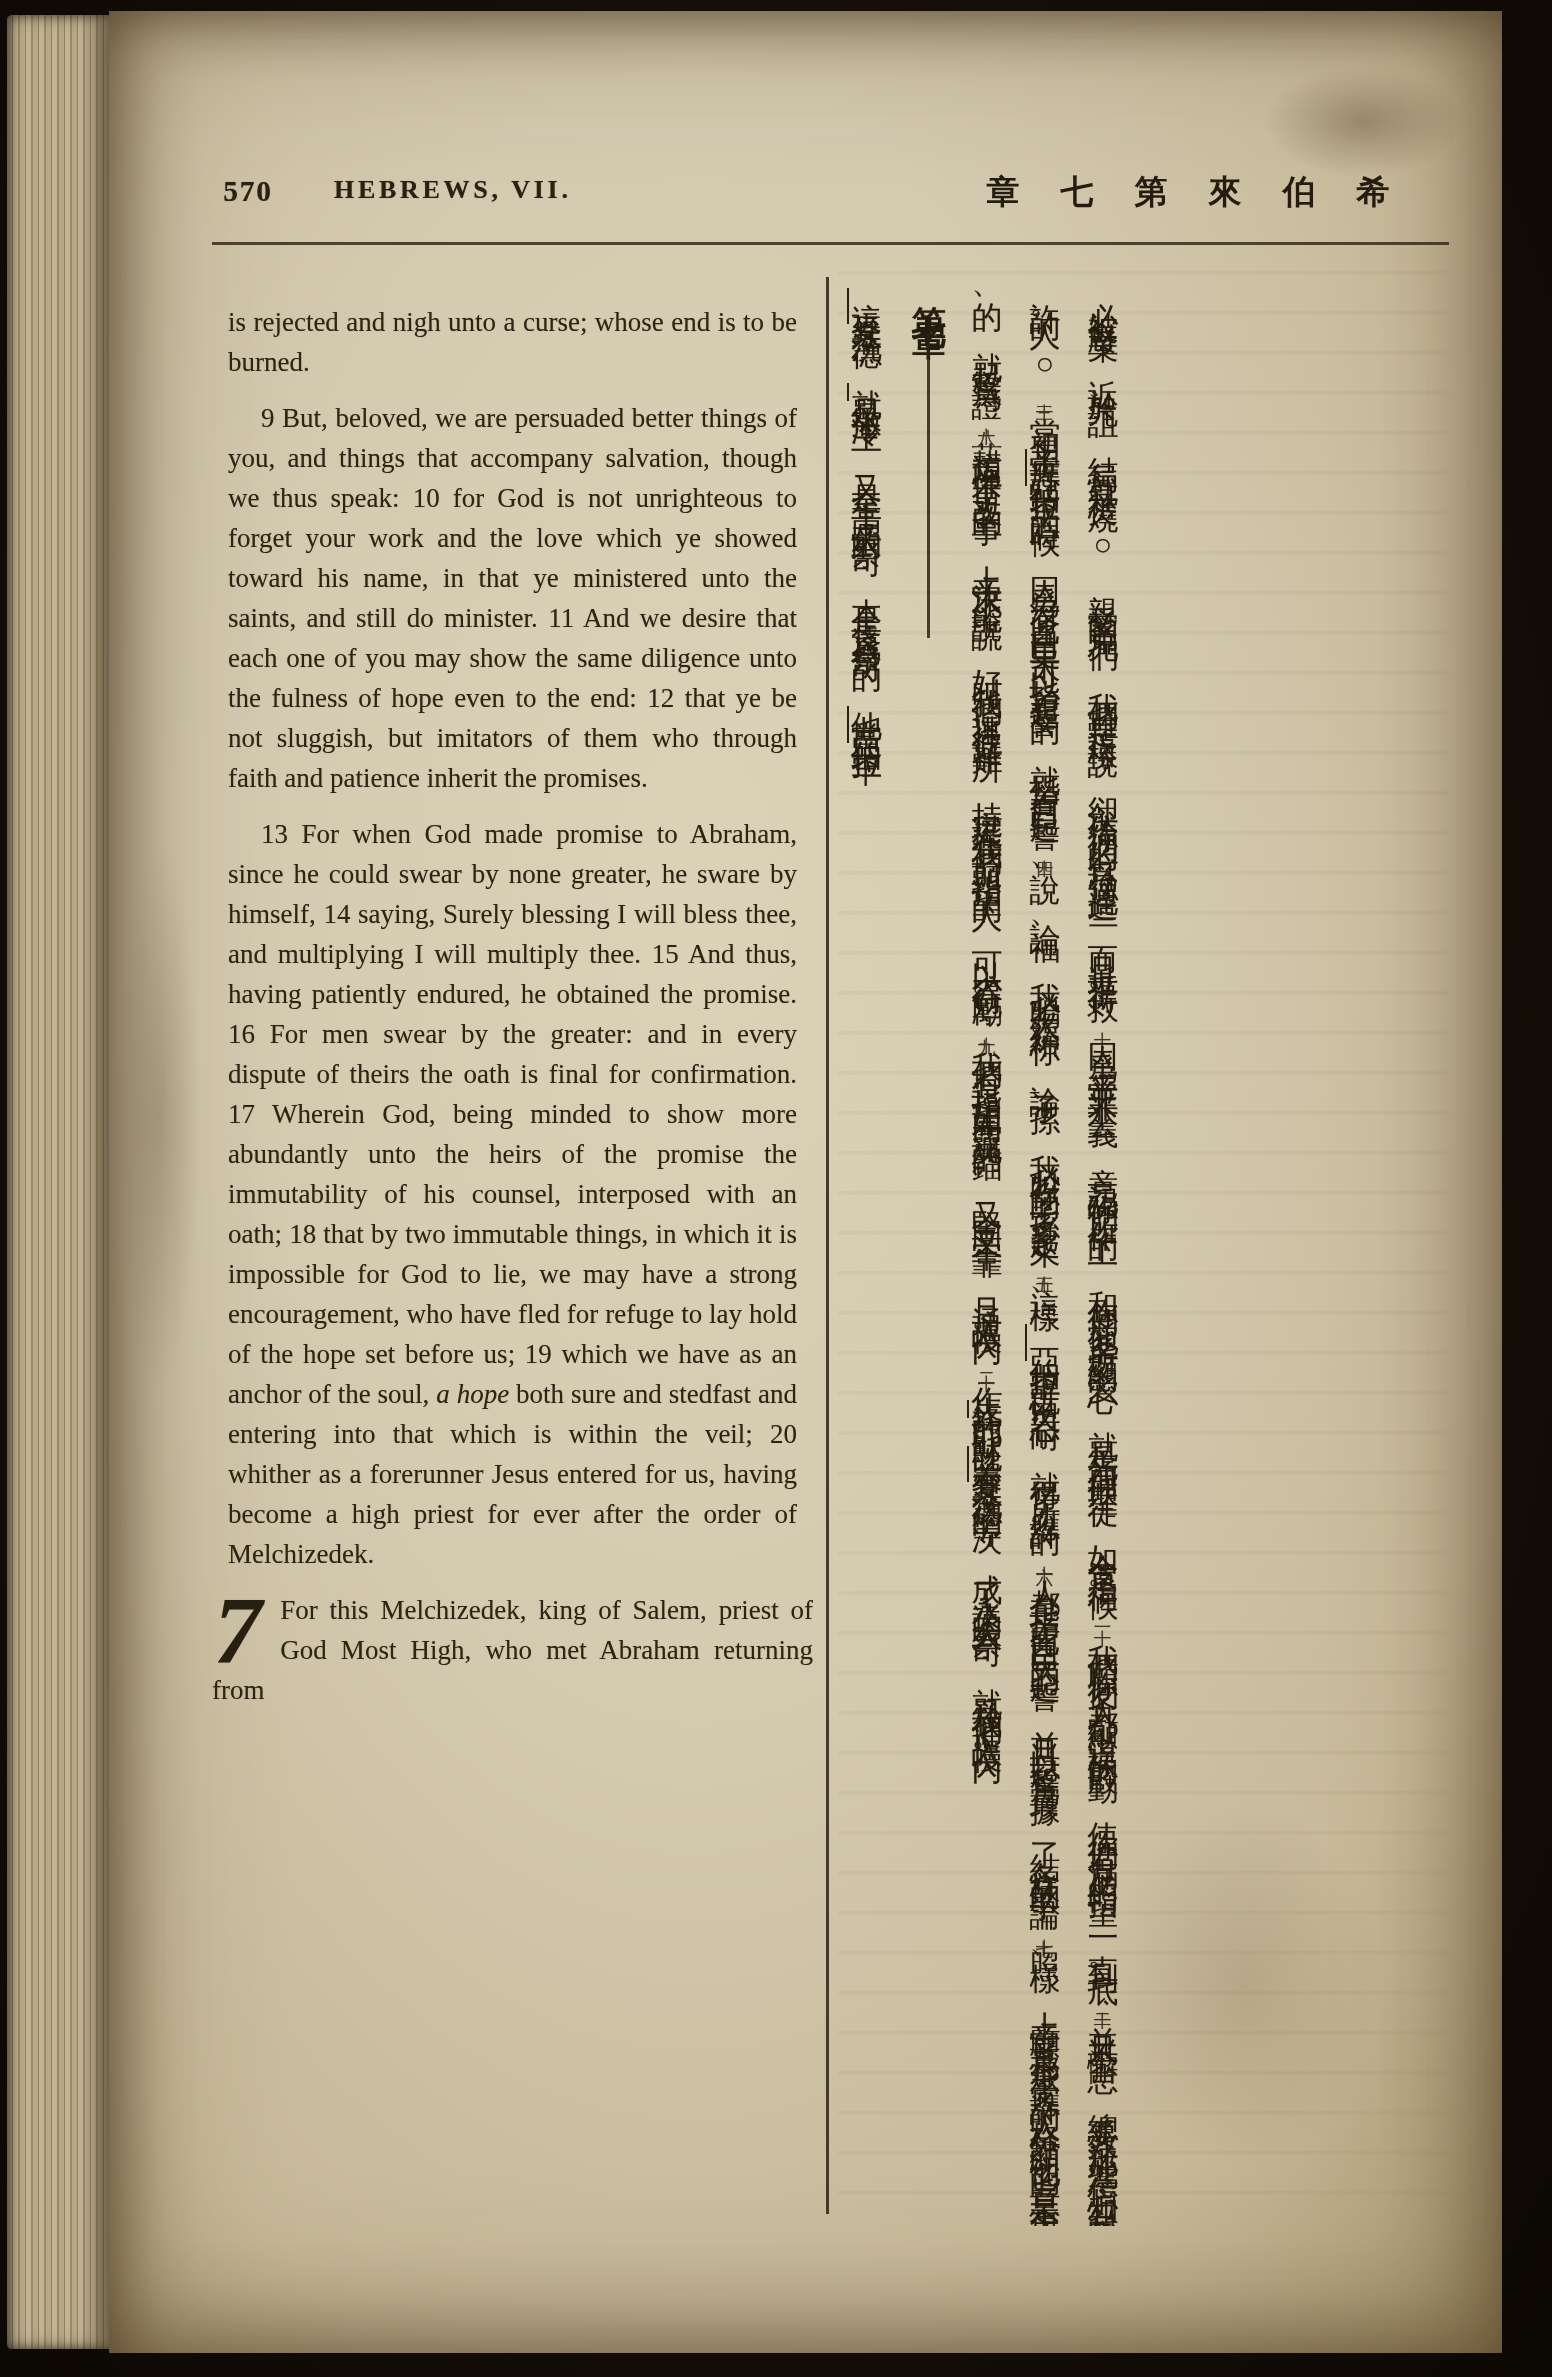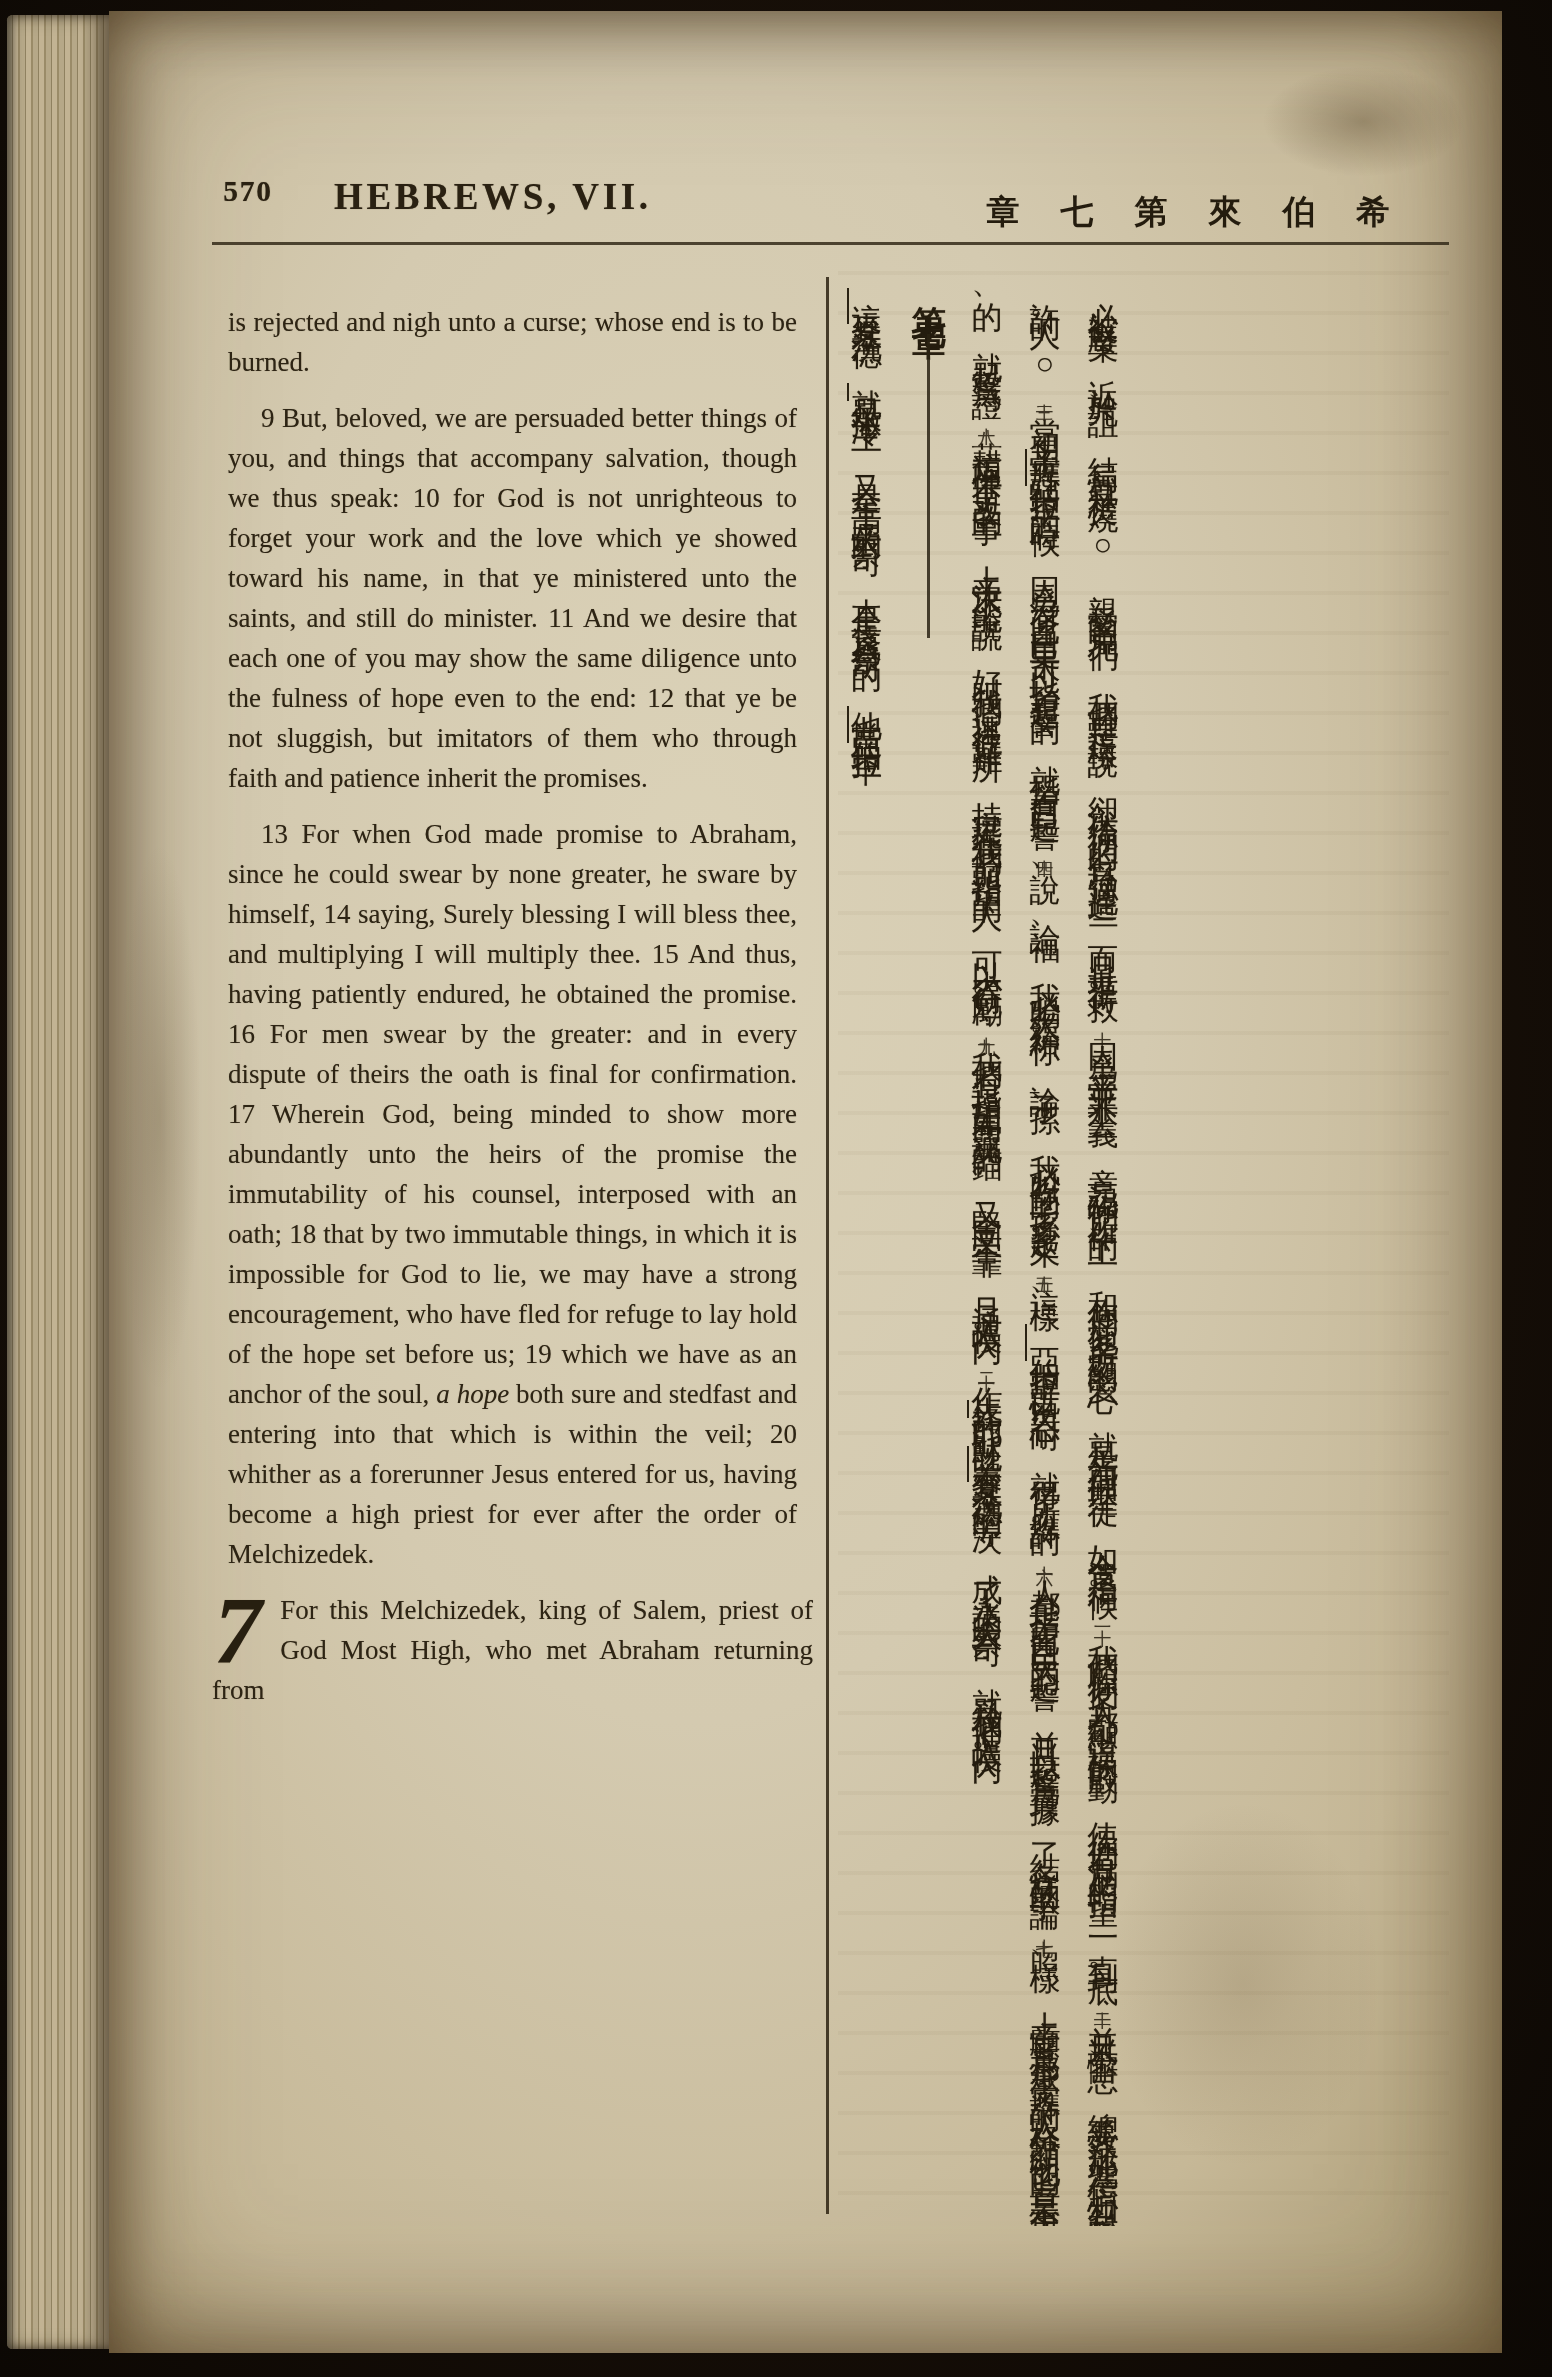--- a/index.html
+++ b/index.html
@@ -34,28 +34,27 @@
     background: radial-gradient(ellipse, rgba(86,66,36,.16), transparent 70%); }
 
   .header { position:absolute; top:164px; left:105px; right:55px; height:55px; }
   .pageno {
     position:absolute; left:9.2px; top:0;
     font-size:29.5px; font-weight:bold; letter-spacing:1.8px; color:#2a2112;
     text-shadow:0 0 0.9px rgba(52,40,18,.5);
   }
   .title-en {
     position:absolute; left:120px; top:0;
-    font-size:37px; font-weight:bold; letter-spacing:3.7px; color:#2a2112;
+    font-size:26px; font-weight:bold; letter-spacing:3.7px; color:#2a2112;
     text-shadow:0 0 0.9px rgba(52,40,18,.5);
   }
   .title-zh {
     position:absolute; right:16.6px; top:-5.5px;
     font-size:33px; font-weight:bold; letter-spacing:41px; color:#241c0e;
     white-space:nowrap;
-    margin-top:20px;
   }
   .header-rule {
     position:absolute; top:231px; left:103px; right:53px; height:2.8px;
     background:#342a19; opacity:.85;
   }
 
   .columns {
     position:absolute; top:260px; left:103px; right:53px; bottom:111px;
     display:flex; align-items:flex-start;
   }

